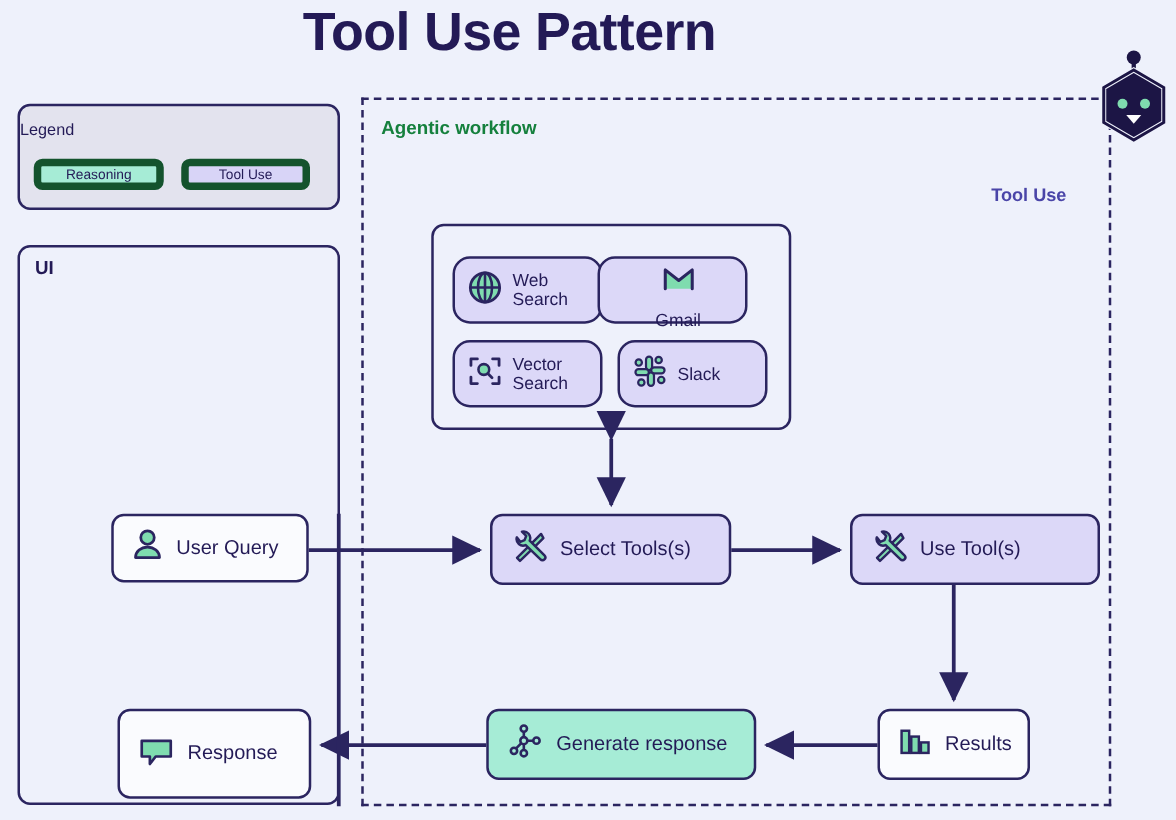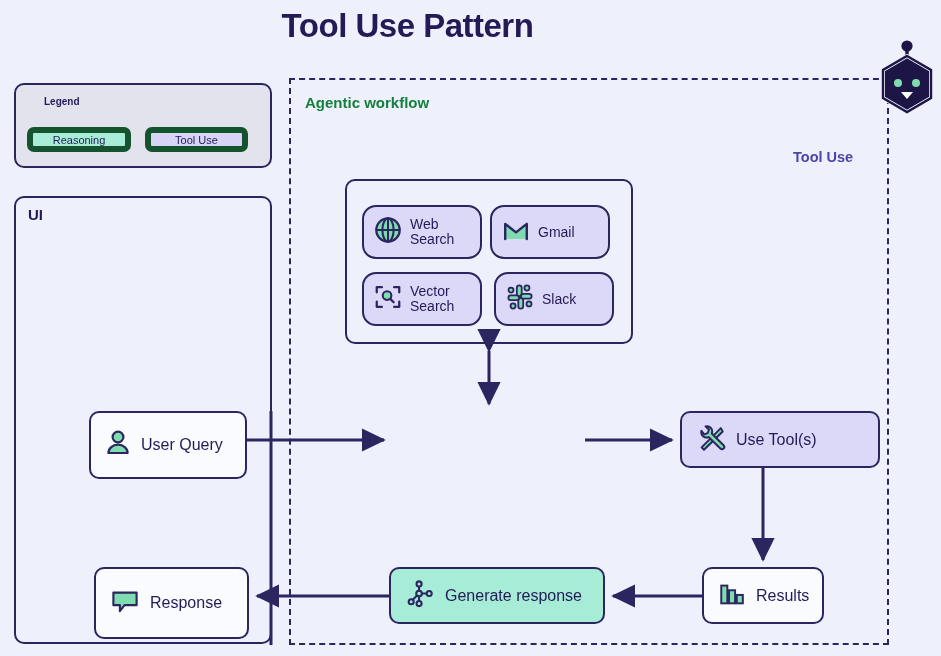--- a/index.html
+++ b/index.html
@@ -21,21 +21,21 @@
     width: 941px;
     height: 656px;
     background: #eef1fb;
   }
   .abs { position: absolute; box-sizing: border-box; }
 
   
   #title {
     left: 0; top: 0; width: 815px; height: 52px;
     display: flex; align-items: center; justify-content: center;
-    font-size: 33px; font-weight: bold; letter-spacing: -0.5px;
+    font-size: 43px; font-weight: bold; letter-spacing: -0.5px;
     color: #231a56;
   }
 
   
   #agentic-box {
     left: 289px; top: 78px; width: 600px; height: 567px;
     border: 2.5px dashed #2b2560;
     background: transparent;
   }
   #agentic-label {
@@ -47,22 +47,22 @@
     font-size: 14.5px; font-weight: bold; color: #4a45a8;
   }
 
   
   #legend-panel {
     left: 14px; top: 83px; width: 258px; height: 85px;
     border: 2.5px solid #2b2560; border-radius: 10px;
     background: #e3e3ee;
   }
   #legend-title {
-    left: 44px; top: 96px;
-    font-size: 10px; font-weight: bold; color: #231a56;
+    left: 16px; top: 96px;
+    font-size: 13px; font-weight: normal; color: #231a56;
   }
   .legend-chip {
     height: 25px; border-radius: 7px;
     border: 6px solid #14532d;
     display: flex; align-items: center; justify-content: center;
     font-size: 11px; color: #231a56;
   }
   #chip-reasoning { left: 27px; top: 127px; width: 104px; background: #a6ecd6; }
   #chip-tooluse   { left: 145px; top: 127px; width: 103px; background: #d8d4f7; }
 
@@ -87,36 +87,36 @@
     width: 120px; height: 54px;
     border: 2.5px solid #2b2560; border-radius: 14px;
     background: #dcd8f8;
     display: flex; align-items: center; gap: 7px;
     padding-left: 9px;
   }
   .tool-label {
     font-size: 14px; color: #231a56; line-height: 1.07;
   }
   #tool-web    { left: 362px; top: 205px; }
-  #tool-gmail  { left: 490px; top: 205px; }
+  #tool-gmail  { left: 478px; top: 205px; flex-direction: column; }
   #tool-vector { left: 362px; top: 272px; }
   #tool-slack  { left: 494px; top: 272px; }
 
   
   .node {
     border: 2.5px solid #2b2560; border-radius: 10px;
     display: flex; align-items: center; gap: 10px;
     padding: 0 14px;
   }
   .node-label { font-size: 16px; color: #231a56; white-space: nowrap; }
   .node-white  { background: #fafbfe; }
   .node-purple { background: #dcd8f8; }
   .node-mint   { background: #a6ecd6; }
 
-  #node-user-query  { left: 89px;  top: 411px; width: 158px; height: 68px; }
+  #node-user-query  { left: 89px;  top: 411px; width: 158px; height: 55px; }
   #node-select      { left: 392px; top: 411px; width: 193px; height: 57px; }
   #node-use-tool    { left: 680px; top: 411px; width: 200px; height: 57px; }
   #node-response    { left: 94px;  top: 567px; width: 155px; height: 72px; }
   #node-generate    { left: 389px; top: 567px; width: 216px; height: 57px; }
   #node-results     { left: 702px; top: 567px; width: 122px; height: 57px; }
 
   
   #wires { left: 0; top: 0; width: 941px; height: 656px; pointer-events: none; }
 
   .icon { flex: 0 0 auto; display: block; }
@@ -204,20 +204,29 @@
   <div class="abs node node-white" id="node-user-query">
     <span class="icon">
       <svg width="26" height="28" viewBox="0 0 26 28">
         <circle cx="13" cy="8" r="5.4" fill="#7fdcaf" stroke="#2b2560" stroke-width="2.2"></circle>
         <path d="M3.4 24 a9.6 8.4 0 0 1 19.2 0 Z" fill="#7fdcaf" stroke="#2b2560" stroke-width="2.2" stroke-linejoin="round"></path>
       </svg>
     </span>
     <span class="node-label">User Query</span>
   </div>
 
+  <div class="abs node node-purple" id="node-select">
+    <span class="icon">
+      <svg width="30" height="30" viewBox="0 0 32 32">
+        <path d="M6 26 L22.5 9.5 L26.5 5.5 L28.5 9 L22.5 15 L8.5 28.5 Z" fill="#7fdcaf" stroke="#2b2560" stroke-width="2.1" stroke-linejoin="round"></path>
+        <path d="M5.8 8.4 a5.6 5.6 0 0 0 7.6 6.6 L26 27.2 a2.4 2.4 0 0 0 3.4-3.4 L16.8 11.2 a5.6 5.6 0 0 0-6.6-7.6 l3.6 3.6 -1.4 3.6 -3.6 1.4 Z" fill="#7fdcaf" stroke="#2b2560" stroke-width="2.1" stroke-linejoin="round"></path>
+      </svg>
+    </span>
+    <span class="node-label">Select Tools(s)</span>
+  </div>
 
   <div class="abs node node-purple" id="node-use-tool">
     <span class="icon">
       <svg width="30" height="30" viewBox="0 0 32 32">
         <path d="M6 26 L22.5 9.5 L26.5 5.5 L28.5 9 L22.5 15 L8.5 28.5 Z" fill="#7fdcaf" stroke="#2b2560" stroke-width="2.1" stroke-linejoin="round"></path>
         <path d="M5.8 8.4 a5.6 5.6 0 0 0 7.6 6.6 L26 27.2 a2.4 2.4 0 0 0 3.4-3.4 L16.8 11.2 a5.6 5.6 0 0 0-6.6-7.6 l3.6 3.6 -1.4 3.6 -3.6 1.4 Z" fill="#7fdcaf" stroke="#2b2560" stroke-width="2.1" stroke-linejoin="round"></path>
       </svg>
     </span>
     <span class="node-label">Use Tool(s)</span>
   </div>

